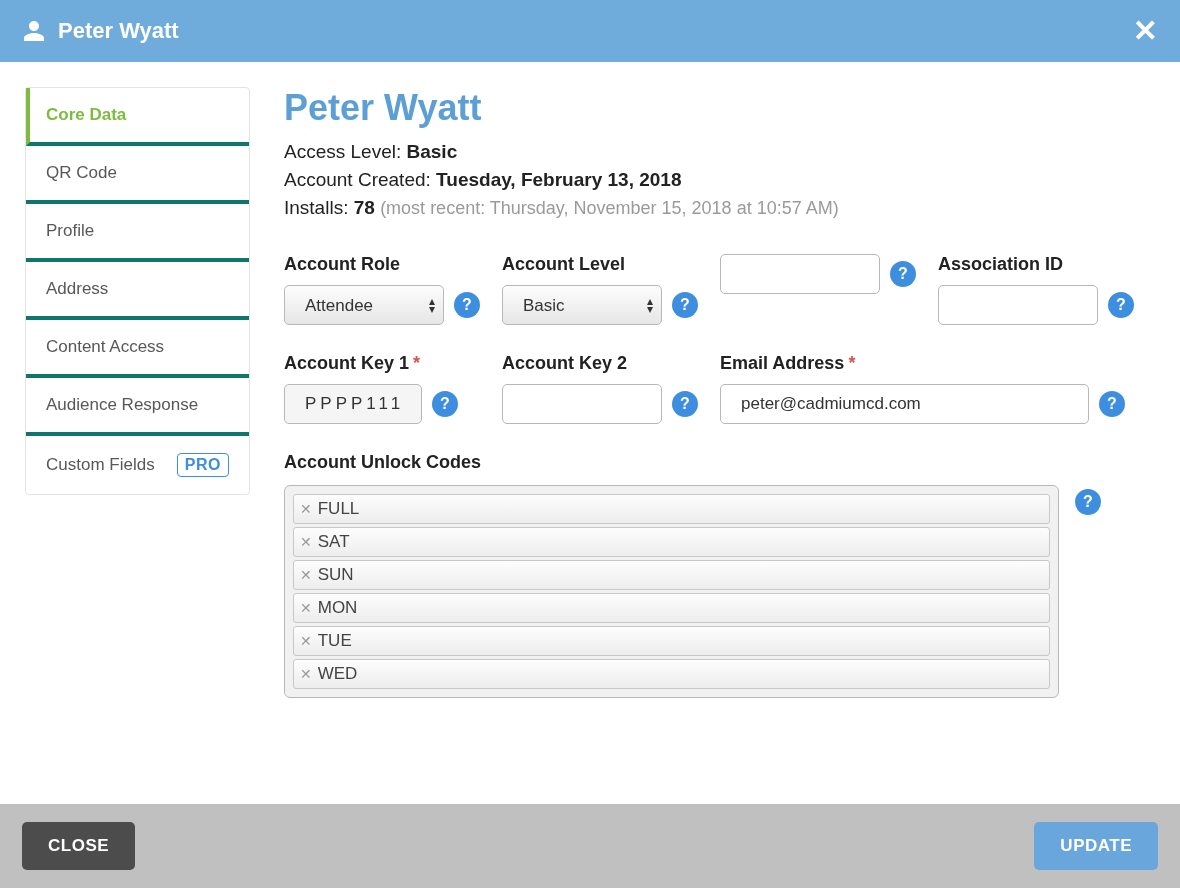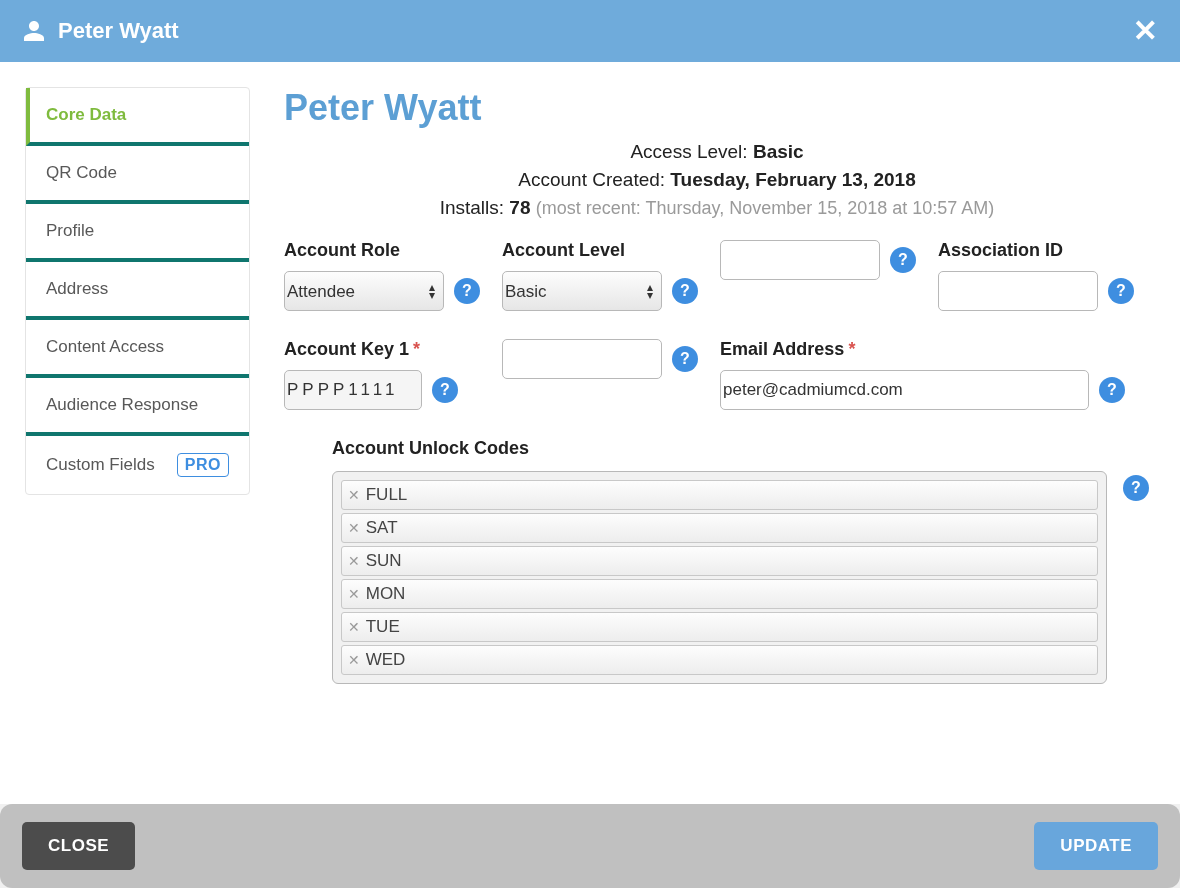--- a/index.html
+++ b/index.html
@@ -65,35 +65,35 @@
       border: 1.5px solid #3e8ee0;
       color: #3e8ee0;
       font-size: 16px;
       font-weight: 700;
       padding: 2px 7px;
       border-radius: 4px;
       letter-spacing: 0.5px;
     }
     .content { flex: 1; padding-left: 34px; }
     .page-title { color: #5c9fd4; font-size: 36px; font-weight: 700; margin-bottom: 12px; }
-    .info-line { font-size: 19px; color: #222; margin-bottom: 6px; text-align: center; }
+    .info-line { font-size: 19px; color: #222; margin-bottom: 6px; }
     .info-line .value { font-weight: 700; }
     .info-hint { color: #9a9a9a; font-weight: 400; font-size: 18px; margin-top: 16px; }
-    .form-grid { display: flex; flex-wrap: wrap; gap: 28px 18px; margin-top: 21px; }
+    .form-grid { display: flex; flex-wrap: wrap; gap: 28px 18px; margin-top: 35px; }
     .field { display: flex; flex-direction: column; }
     .field.w1 { width: 200px; }
     .field.w-email { width: 405px; }
     .field-label { font-size: 18px; font-weight: 700; color: #222; margin-bottom: 10px; }
     .req { color: #d9534f; font-weight: 700; margin-left: 4px; }
     .control-row { display: flex; align-items: center; gap: 10px; }
     .sel, .txt {
       height: 40px;
       border: 1px solid #b8b8b8;
       border-radius: 5px;
-      padding: 4px 2px;
+      padding: 4px 20px;
       font-size: 17px;
       color: #333;
       background: #fff;
     }
     .sel {
       background: linear-gradient(#fdfdfd, #e6e6e6);
       -webkit-appearance: none;
       appearance: none;
       padding-right: 26px;
       position: relative;
@@ -117,21 +117,21 @@
       background: #3e8ee0;
       color: #fff;
       display: flex;
       align-items: center;
       justify-content: center;
       font-weight: 700;
       font-size: 16px;
       cursor: pointer;
       flex: 0 0 26px;
     }
-    .codes-section { margin-top: 28px; margin-left: 48px; }
+    .codes-section { margin-top: 28px; }
     .codes-section .field-label { margin-bottom: 12px; }
     .codes-row { display: flex; align-items: flex-start; gap: 16px; }
     .codes-box {
       border: 1px solid #b8b8b8;
       border-radius: 6px;
       background: #f1f1f1;
       padding: 5px;
       width: 775px;
     }
     .code-pill {
@@ -151,21 +151,20 @@
       margin-right: 6px;
       cursor: pointer;
       line-height: 1;
     }
     .modal-footer {
       background: #c0c0c0;
       padding: 18px 22px;
       display: flex;
       justify-content: space-between;
       align-items: center;
-      border-radius: 12px;
     }
     .btn {
       border: none;
       border-radius: 5px;
       padding: 14px 26px;
       font-size: 17px;
       font-weight: 700;
       cursor: pointer;
       letter-spacing: 0.5px;
     }
@@ -269,20 +268,21 @@
       </div>
 
       <div class="field w1">
         <div class="field-label"><span>Account Key 1</span><span class="req">*</span></div>
         <div class="control-row">
           <input class="txt" readonly="" style="width: 138px;" value="PPPP1111">
           <span class="help">?</span>
         </div>
       </div>
       <div class="field w1">
+        <div class="field-label">Account Key 2</div>
         <div class="control-row">
           <input class="txt" style="width: 160px;" value="">
           <span class="help">?</span>
         </div>
       </div>
       <div class="field w-email">
         <div class="field-label"><span>Email Address</span><span class="req">*</span></div>
         <div class="control-row">
           <input class="txt" style="width: 370px;" value="peter@cadmiumcd.com">
           <span class="help">?</span>

